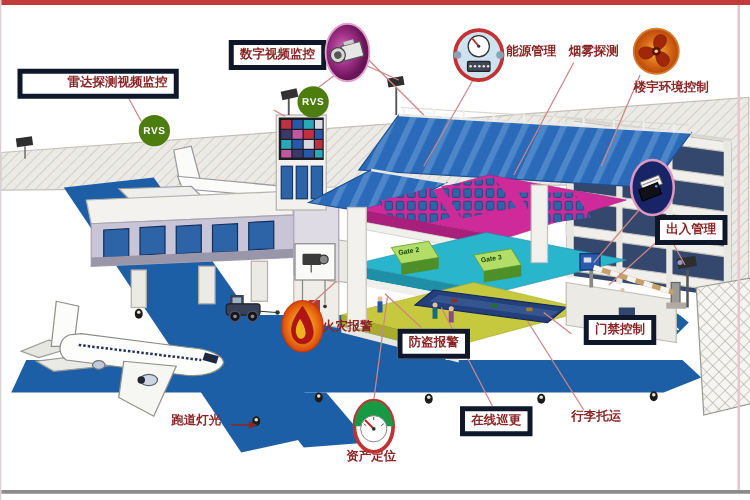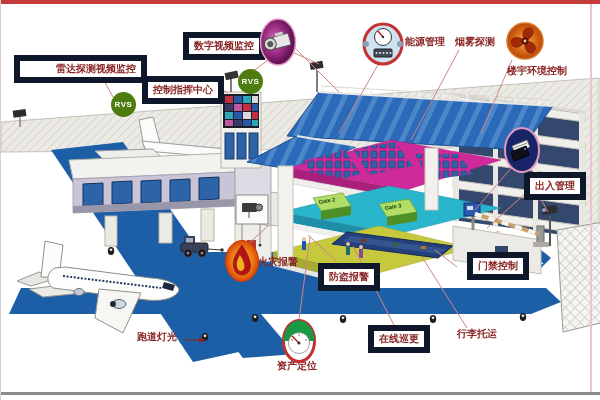--- a/index.html
+++ b/index.html
@@ -5,21 +5,21 @@
   html,body{margin:0;padding:0;background:#fff;}
   .stage{position:relative;width:600px;height:400px;background:#fff;overflow:hidden;
          border-left:1px solid #d8d0d0;border-right:1px solid #d8d0d0;
          font-family:"Liberation Sans",sans-serif;}
   .bar-top{position:absolute;left:0;top:0;width:100%;height:4px;background:#c23a3a;z-index:6;}
   .bar-bottom{position:absolute;left:0;top:392px;width:100%;height:3px;background:#8c8c8c;z-index:6;}
   .edge-right{position:absolute;left:589px;top:4px;width:2px;height:388px;background:#e9c4cf;z-index:5;}
   svg.scene{position:absolute;left:0;top:0;z-index:1;}
   .lbl{position:absolute;z-index:3;font-size:10px;font-weight:bold;color:#8b2626;
        white-space:nowrap;line-height:1;}
-  .lbl.box{background:#fff;border:6px solid #0f172a;padding:3px 5px;}
+  .lbl.box{background:#fff;border:4px solid #0f172a;padding:3px 5px;}
   .rvs{position:absolute;z-index:3;width:25px;height:25px;border-radius:50%;background:#4d7c0f;
        color:#fff;font-size:8px;font-weight:bold;display:flex;align-items:center;
        justify-content:center;letter-spacing:.5px;}
   .icon{position:absolute;z-index:3;line-height:0;}
 </style>
 </head>
 <body>
 
 <div class="stage">
   <div class="bar-top"></div>
@@ -304,21 +304,20 @@
       <line x1="298" y1="320" x2="309" y2="237"></line>
     </g>
     <g>
       <line x1="184" y1="340" x2="198" y2="340" stroke="#8b2626" stroke-width="1.2"></line>
       <polygon points="198,337 205,340 198,343" fill="#8b2626"></polygon>
     </g>
   </svg>
 
   <div class="lbl box" style="left:13px;top:55px;padding-left:36px;">雷达探测视频监控</div>
   <div class="lbl box" style="left:182px;top:32px;">数字视频监控</div>
-  <div class="lbl box" style="left:141px;top:76px;">控制指挥中心</div>
   <div class="lbl box" style="left:523px;top:172px;">出入管理</div>
   <div class="lbl box" style="left:317px;top:263px;">防盗报警</div>
   <div class="lbl box" style="left:443px;top:252px;margin-left:23px;">门禁控制</div>
   <div class="lbl box" style="left:367px;top:325px;">在线巡更</div>
 
   <div class="lbl" style="left:404px;top:37px;">能源管理</div>
   <div class="lbl" style="left:454px;top:37px;">烟雾探测</div>
   <div class="lbl" style="left:506px;top:66px;">楼宇环境控制</div>
   <div class="lbl" style="left:257px;top:257px;text-align:center;">火灾报警</div>
   <div class="lbl" style="left:456px;top:329px;">行李托运</div>

